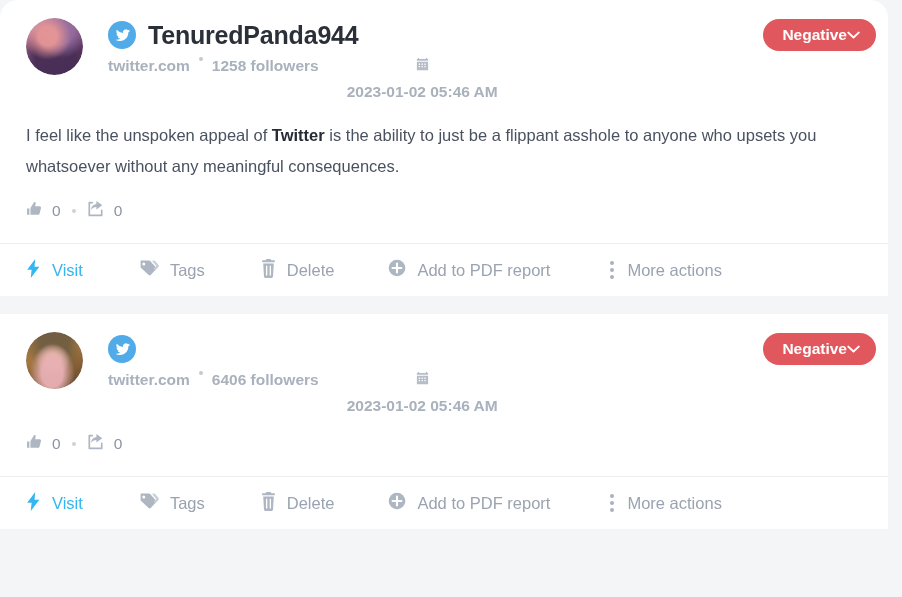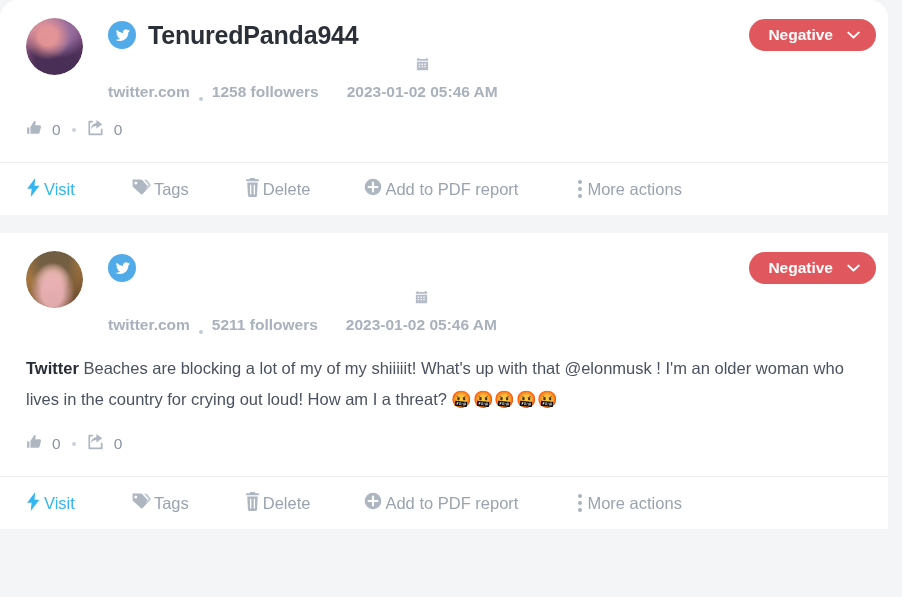--- a/index.html
+++ b/index.html
@@ -106,21 +106,21 @@
     font-size: 25px;
     font-weight: bold;
     color: #2b2f38;
     letter-spacing: -0.2px;
     line-height: 30px;
     white-space: nowrap;
   }
 
   .meta-row {
     display: flex;
-    align-items: flex-end;
+    align-items: flex-start;
     margin-top: 5px;
     font-size: 15.5px;
     color: #a9b1bd;
     font-weight: bold;
     white-space: nowrap;
   }
   .meta-source { color: #a9b1bd; }
   .meta-dot {
     width: 4px; height: 4px; border-radius: 50%;
     background: #c3cad4;
@@ -143,21 +143,21 @@
     position: absolute;
     right: 0;
     top: 3px;
     background: #e0585e;
     color: #ffffff;
     border-radius: 20px;
     height: 32px;
     padding: 0 16px 0 19px;
     display: flex;
     align-items: center;
-    gap: 14px;
+    gap: 0;
     cursor: pointer;
     user-select: none;
   }
   .sentiment-label {
     font-size: 15.5px;
     font-weight: bold;
     line-height: 1;
   }
   .chev { display: block; }
 
@@ -205,21 +205,21 @@
     border-top: 1px solid #eceef1;
     height: 53px;
     display: flex;
     align-items: center;
     padding: 0 26px;
     gap: 0;
   }
   .action {
     display: flex;
     align-items: center;
-    gap: 3px;
+    gap: 11px;
     cursor: pointer;
     color: #9aa3b0;
     font-size: 16.5px;
     white-space: nowrap;
   }
   .action .act-label { line-height: 1; }
   .action.visit { color: #34b6f0; }
   .action.visit .act-label { color: #34b6f0; }
 
   .act-gap-1 { width: 56px; }
@@ -284,20 +284,23 @@
         <div class="sentiment-badge">
           <span class="sentiment-label">Negative</span>
           <span class="chev">
             <svg width="13" height="9" viewBox="0 0 14 9" aria-hidden="true">
               <path d="M1.4 1.4L7 6.6l5.6-5.2" fill="none" stroke="#ffffff" stroke-width="2.1" stroke-linecap="round" stroke-linejoin="round"></path>
             </svg>
           </span>
         </div>
       </div>
 
+      <div class="post-content">
+        <span>I feel like the unspoken appeal of </span><b>Twitter</b><span> is the ability to just be a flippant asshole to anyone who upsets you whatsoever without any meaningful consequences.</span>
+      </div>
 
       <div class="engagement">
         <span class="eng-item">
           <span>
             <svg width="17" height="17" viewBox="0 0 16 16" aria-hidden="true">
               <path fill="#aeb6c2" d="M1 7h2.2v6H1V7zm3.2-.4L7.6 1.1c.5-.5 1.5-.2 1.5.7l-.5 3.1h4.3c.8 0 1.4.8 1.2 1.6l-1.3 5.3c-.1.7-.7 1.2-1.4 1.2H4.2V6.6z"></path>
             </svg>
           </span>
           <span class="eng-count">0</span>
         </span>
@@ -384,21 +387,21 @@
             <span class="twitter-badge">
               <svg width="17" height="17" viewBox="0 0 24 24" aria-hidden="true">
                 <path fill="#ffffff" d="M23 5.2a8.5 8.5 0 0 1-2.4.66 4.2 4.2 0 0 0 1.84-2.31 8.4 8.4 0 0 1-2.66 1.01 4.18 4.18 0 0 0-7.13 3.81A11.87 11.87 0 0 1 4 3.99a4.18 4.18 0 0 0 1.3 5.58 4.15 4.15 0 0 1-1.9-.52v.05a4.18 4.18 0 0 0 3.36 4.1 4.2 4.2 0 0 1-1.89.07 4.19 4.19 0 0 0 3.91 2.9A8.39 8.39 0 0 1 2 17.9a11.83 11.83 0 0 0 6.4 1.88c7.69 0 11.9-6.37 11.9-11.9l-.01-.54A8.5 8.5 0 0 0 23 5.2z"></path>
               </svg>
             </span>
           </div>
 
           <div class="meta-row">
             <span class="meta-source">twitter.com</span>
             <span class="meta-dot"></span>
-            <span class="meta-followers">5211 followers</span>
+            <span class="meta-followers">6406 followers</span>
             <span class="meta-date-group">
               <span class="cal-icon">
                 <svg width="15" height="15" viewBox="0 0 16 16" aria-hidden="true">
                   <path fill="#b6bdc8" d="M2 2h1V1h1.4v1h7.2V1H13v1h1v2H2V2zm0 3h12v9H2V5zm2 2v1.4h1.4V7H4zm3 0v1.4h1.4V7H7zm3 0v1.4h1.4V7H10zM4 9.6V11h1.4V9.6H4zm3 0V11h1.4V9.6H7zm3 0V11h1.4V9.6H10z"></path>
                 </svg>
               </span>
               <span class="meta-date">2023-01-02 05:46 AM</span>
             </span>
           </div>
         </div>
@@ -406,23 +409,20 @@
         <div class="sentiment-badge">
           <span class="sentiment-label">Negative</span>
           <span class="chev">
             <svg width="13" height="9" viewBox="0 0 14 9" aria-hidden="true">
               <path d="M1.4 1.4L7 6.6l5.6-5.2" fill="none" stroke="#ffffff" stroke-width="2.1" stroke-linecap="round" stroke-linejoin="round"></path>
             </svg>
           </span>
         </div>
       </div>
 
-      <div class="post-content">
-        <b>Twitter</b><span> Beaches are blocking a lot of my of my shiiiiit! What's up with that @elonmusk ! I'm an older woman who lives in the country for crying out loud! How am I a threat? </span><span class="emoji">🤬🤬🤬🤬🤬</span>
-      </div>
 
       <div class="engagement">
         <span class="eng-item">
           <span>
             <svg width="17" height="17" viewBox="0 0 16 16" aria-hidden="true">
               <path fill="#aeb6c2" d="M1 7h2.2v6H1V7zm3.2-.4L7.6 1.1c.5-.5 1.5-.2 1.5.7l-.5 3.1h4.3c.8 0 1.4.8 1.2 1.6l-1.3 5.3c-.1.7-.7 1.2-1.4 1.2H4.2V6.6z"></path>
             </svg>
           </span>
           <span class="eng-count">0</span>
         </span>

